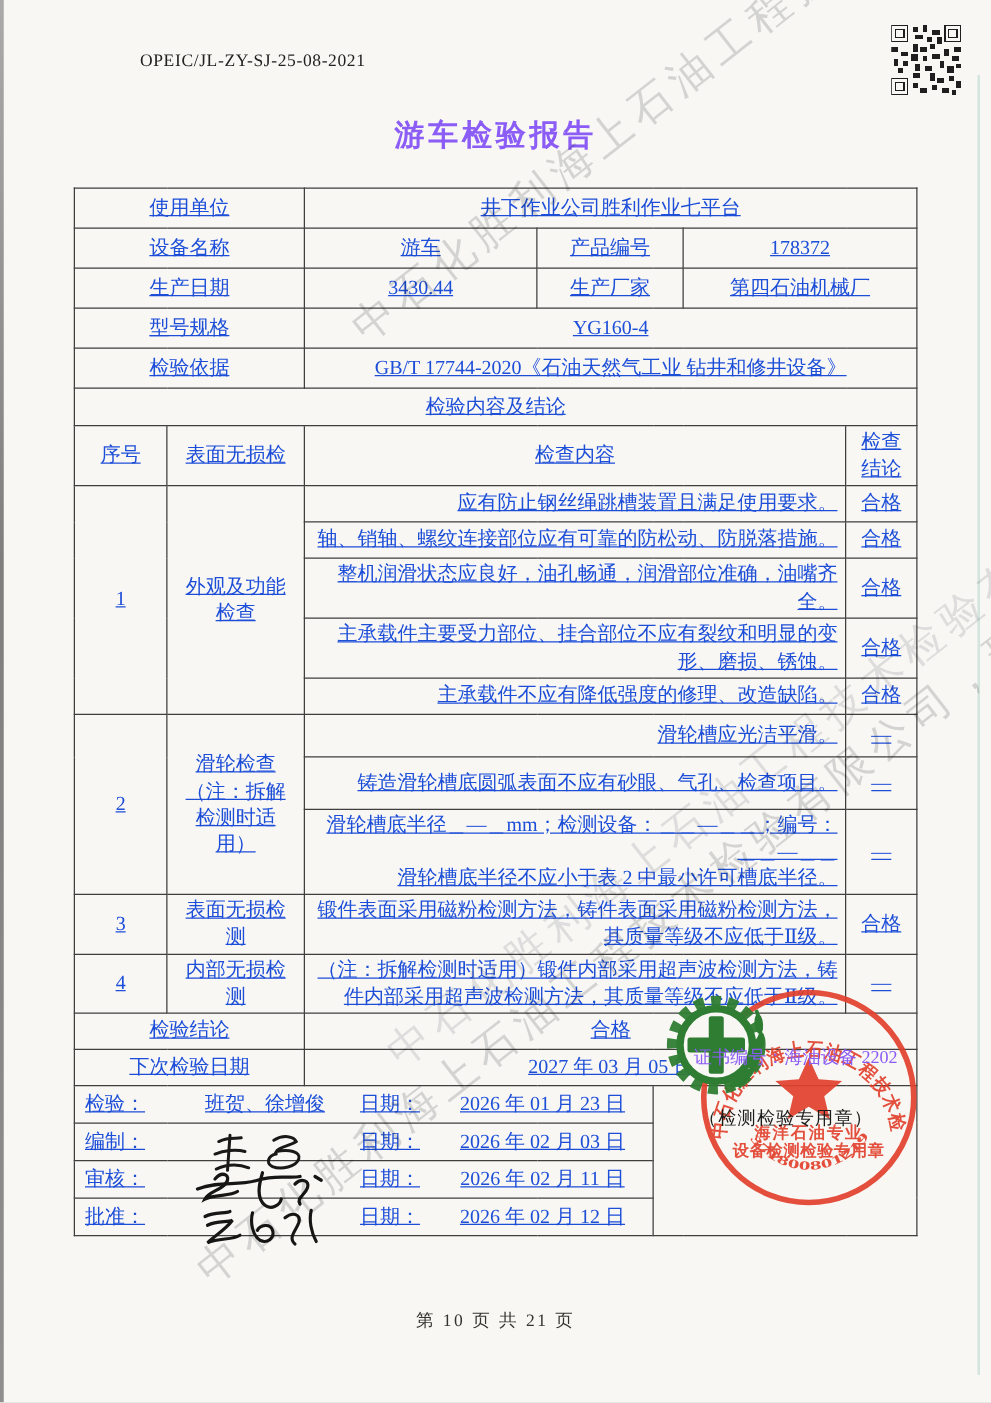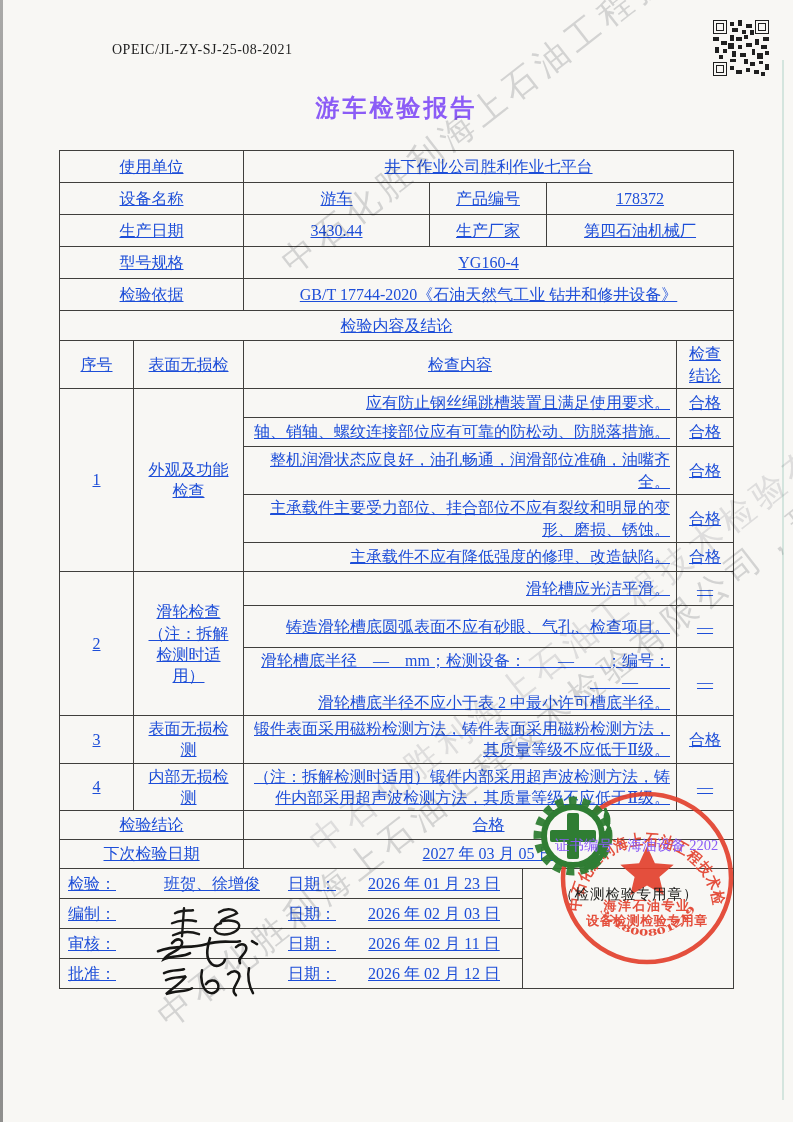--- a/index.html
+++ b/index.html
@@ -338,13 +338,14 @@
       <text x="120" y="139" text-anchor="middle" font-size="13" font-weight="bold" fill="#e2402c" letter-spacing="0.5">设备检测检验专用章</text>
       <text font-size="10" fill="#e2402c" font-weight="bold">
         <textPath href="#serialArc" startOffset="0" textLength="122" lengthAdjust="spacingAndGlyphs">3718008012196</textPath>
       </text>
     </svg>
 
     <div class="stamp-cert">证书编号：海油设备 2202</div>
     <div class="stamp-note">（检测检验专用章）</div>
   </div>
 
+  <div class="footer">第 10 页 共 21 页</div>
 </div>
 
 </body></html>

